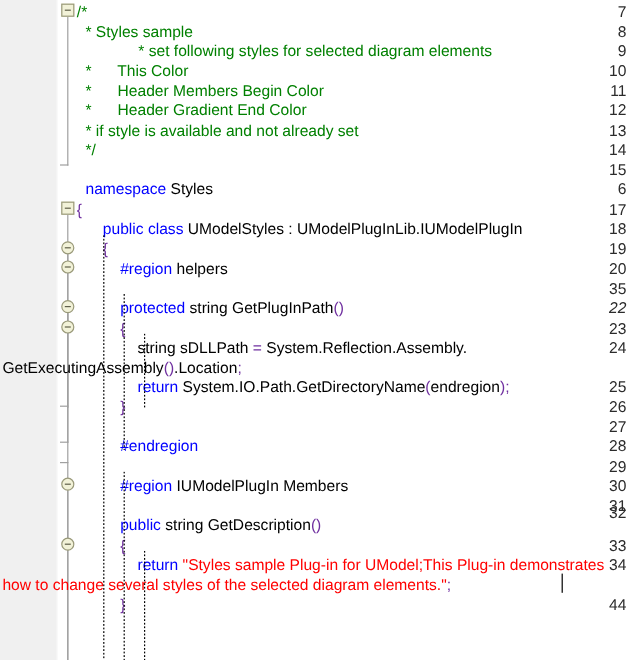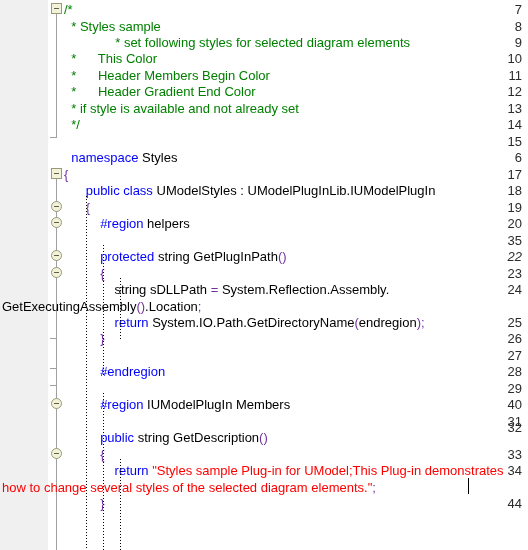--- a/index.html
+++ b/index.html
@@ -190,21 +190,21 @@
       <div class="linenum" style="top: 216px;">20</div>
       <div class="linenum" style="top: 233px;">35</div>
       <div class="linenum" style="top: 249px; font-style: italic;">22</div>
       <div class="linenum" style="top: 266px;">23</div>
       <div class="linenum" style="top: 282px;">24</div>
       <div class="linenum" style="top: 315px;">25</div>
       <div class="linenum" style="top: 331px;">26</div>
       <div class="linenum" style="top: 348px;">27</div>
       <div class="linenum" style="top: 364px;">28</div>
       <div class="linenum" style="top: 381px;">29</div>
-      <div class="linenum" style="top: 397px;">40</div>
+      <div class="linenum" style="top: 397px;">30</div>
       <div class="linenum" style="top: 414px;">31</div>
       <div class="linenum" style="top: 420px;">32</div>
       <div class="linenum" style="top: 447px;">33</div>
       <div class="linenum" style="top: 463px;">34</div>
       <div class="linenum" style="top: 496px;">44</div>
     </div>
 
   <div class="foldmargin"></div>
   <div id="foldlines">
       <div class="foldline" style="top: 14px; height: 124px;"></div>

